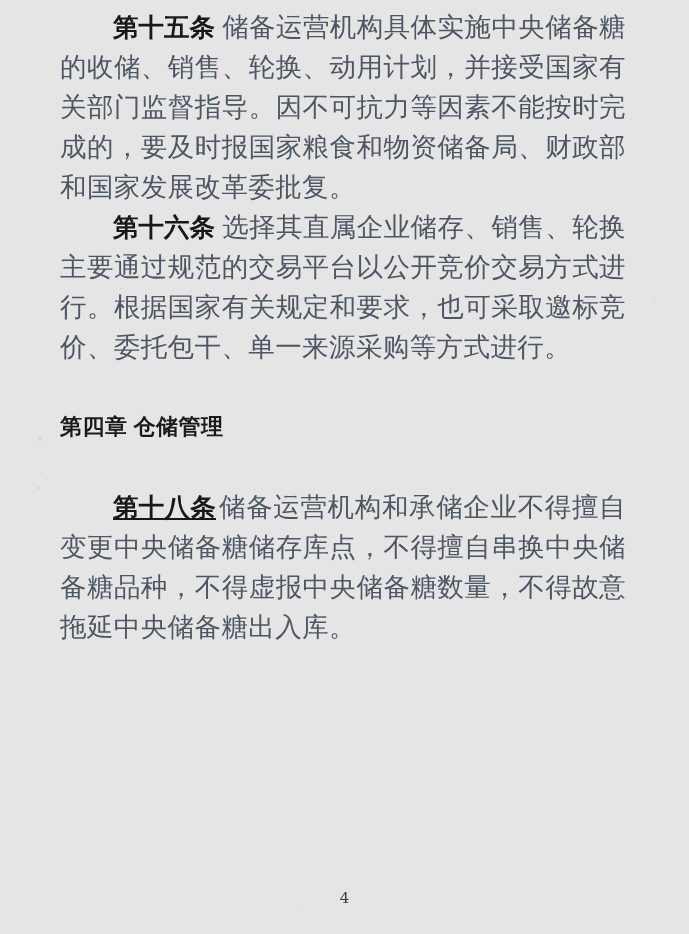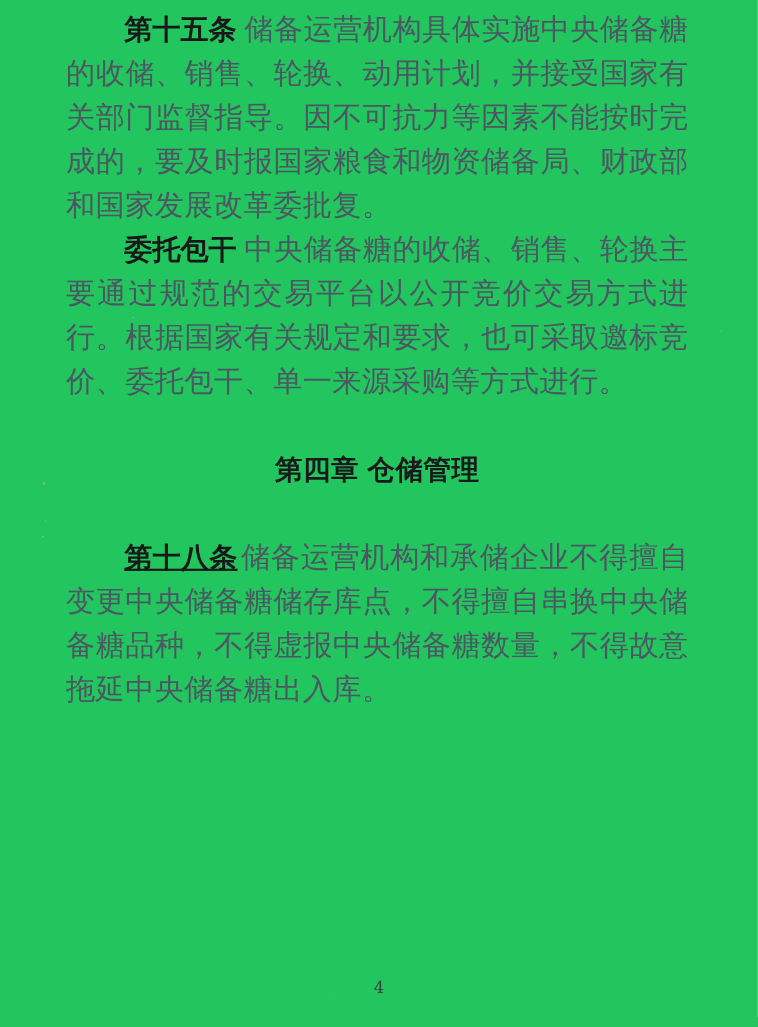--- a/index.html
+++ b/index.html
@@ -11,21 +11,21 @@
 
   body {
     font-family: "DejaVu Serif", "Liberation Serif", serif;
   }
 
   .page {
     position: relative;
     width: 689px;
     height: 934px;
     margin: 0 auto;
-    background: #22c55e;
+    background: #e5e5e5;
     overflow: hidden;
     box-sizing: border-box;
   }
 
   .content {
     position: absolute;
     left: 60px;
     top: 0px;
     width: 566px;
   }
@@ -61,26 +61,26 @@
   }
 
   .marker.tight {
     padding-right: 3px;
     text-decoration: underline;
   }
 
   
   .chapter-heading {
     margin: 0;
-    font-family: Liberation Sans, sans-serif;
+    font-family: Liberation Serif, serif;
     font-weight: 700;
-    font-size: 25px;
+    font-size: 22px;
     line-height: 40px;
     color: #1a1a1c;
-    text-align: center;
+    text-align: left;
     letter-spacing: 0.5px;
     text-indent: 0;
   }
 
   .spacer-line {
     height: 40px;
   }
 
   
   .page-footer {
@@ -125,21 +125,21 @@
     <span class="speck" style="left:300px; top:905px; width:1px; height:1px;"></span>
   </div>
 
   <div class="content">
 
     <p class="para first">
       <span class="marker">第十五条</span><span>储备运营机构具体实施中央储备糖的收储、销售、轮换、动用计划，并接受国家有关部门监督指导。因不可抗力等因素不能按时完成的，要及时报国家粮食和物资储备局、财政部和国家发展改革委批复。</span>
     </p>
 
     <p class="para">
-      <span class="marker">委托包干</span><span>中央储备糖的收储、销售、轮换主要通过规范的交易平台以公开竞价交易方式进行。根据国家有关规定和要求，也可采取邀标竞价、委托包干、单一来源采购等方式进行。</span>
+      <span class="marker">第十六条</span><span>选择其直属企业储存、销售、轮换主要通过规范的交易平台以公开竞价交易方式进行。根据国家有关规定和要求，也可采取邀标竞价、委托包干、单一来源采购等方式进行。</span>
     </p>
 
     <div class="spacer-line"></div>
 
     <p class="chapter-heading">第四章 仓储管理</p>
 
     <div class="spacer-line"></div>
 
 
     <p class="para">

